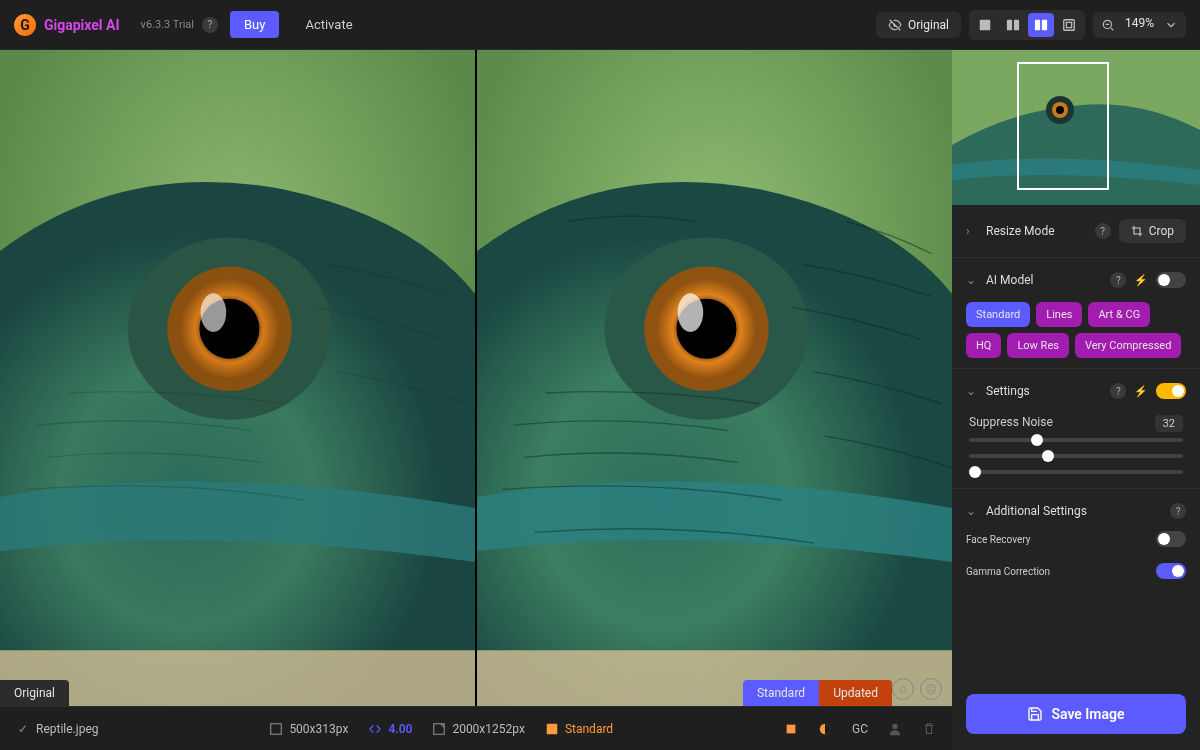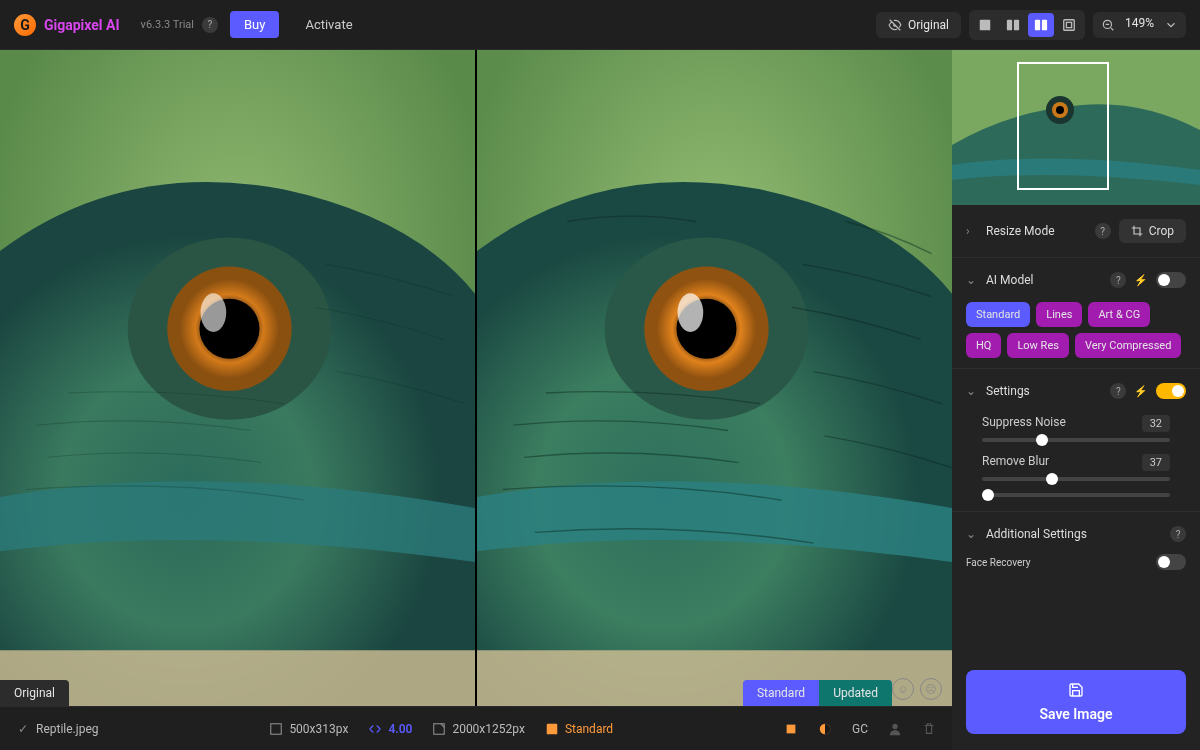--- a/index.html
+++ b/index.html
@@ -23,21 +23,21 @@
 .zoom-pill .ic { width:18px; height:18px; display:flex; align-items:center; justify-content:center; cursor:pointer; }
 .main { flex:1; display:flex; overflow:hidden; }
 .viewer { flex:1; display:flex; flex-direction:column; background:#0f0f0f; position:relative; }
 .compare { flex:1; display:flex; gap:2px; background:#000; position:relative; overflow:hidden; }
 .pane { flex:1; position:relative; overflow:hidden; }
 .lizard { position:absolute; inset:0; }
 .lizard svg { width:100%; height:100%; }
 .orig-label { position:absolute; left:0; bottom:0; background:#2c2c2c; padding:6px 14px; font-size:12px; border-top-right-radius:4px; }
 .updated-bar { position:absolute; right:60px; bottom:0; display:flex; background:#5b5bff; font-size:12px; border-radius:4px 4px 0 0; overflow:hidden; }
 .updated-bar span { padding:6px 14px; }
-.updated-bar span:last-child { background:#0f766e; }
+.updated-bar span:last-child { background:#c2410c; }
 .face-icons { position:absolute; right:10px; bottom:6px; display:flex; gap:6px; }
 .face-icons .fi { width:22px; height:22px; border-radius:50%; border:1.5px solid #888; display:flex; align-items:center; justify-content:center; cursor:pointer; font-size:11px; color:#888; }
 .footer { height:44px; background:#1f1f1f; display:flex; align-items:center; padding:0 16px; gap:20px; font-size:12px; color:#bbb; border-top:1px solid #2a2a2a; }
 .footer .item { display:flex; align-items:center; gap:6px; }
 .footer .ic { width:14px; height:14px; display:flex; align-items:center; justify-content:center; color:#888; }
 .footer .scale { color:#5b5bff; font-weight:600; }
 .footer .std { color:#ff9a3c; }
 .sidebar { width:248px; background:#232323; display:flex; flex-direction:column; overflow-y:auto; }
 .navigator { height:155px; position:relative; overflow:hidden; }
 .navigator .nav-img { position:absolute; inset:0; }
@@ -49,28 +49,28 @@
 .crop-btn { background:#333; padding:5px 12px; border-radius:6px; font-size:12px; cursor:pointer; display:flex; align-items:center; gap:6px; }
 .auto-ic { color:#ffb800; font-size:11px; }
 .toggle { width:30px; height:16px; background:#444; border-radius:10px; position:relative; cursor:pointer; }
 .toggle::after { content:""; position:absolute; width:12px; height:12px; background:#fff; border-radius:50%; top:2px; left:2px; transition:.2s; }
 .toggle.on { background:#ffb800; }
 .toggle.on::after { left:16px; }
 .toggle.blue.on { background:#5b5bff; }
 .model-grid { display:flex; flex-wrap:wrap; gap:6px; margin-top:10px; }
 .model-chip { background:#a21caf; padding:6px 10px; border-radius:6px; font-size:11px; cursor:pointer; }
 .model-chip.active { background:#5b5bff; }
-.slider-row { margin:12px 16px 4px; }
+.slider-row { margin:12px 3px 4px; }
 .slider-label { display:flex; justify-content:space-between; font-size:12px; color:#ccc; margin-bottom:6px; }
 .slider-label .val { background:#333; padding:2px 8px; border-radius:4px; min-width:28px; text-align:center; font-size:11px; }
 .slider { height:4px; background:#444; border-radius:2px; position:relative; cursor:pointer; }
 .slider .thumb { position:absolute; width:12px; height:12px; background:#fff; border-radius:50%; top:-4px; transform:translateX(-50%); }
 .switch-row { display:flex; justify-content:space-between; align-items:center; font-size:10px; color:#ccc; padding:8px 0; }
 .save-area { margin-top:auto; padding:16px 14px; }
-.save-btn { width:100%; background:#5b5bff; color:#fff; padding:12px; border:none; border-radius:8px; font-size:14px; font-weight:600; cursor:pointer; display:flex; align-items:center; justify-content:center; gap:8px;flex-direction:column; }
+.save-btn { width:100%; background:#5b5bff; color:#fff; padding:12px; border:none; border-radius:8px; font-size:14px; font-weight:600; cursor:pointer; display:flex; align-items:center; justify-content:center; gap:8px; }
 svg { display:block; }
 .ic svg { width:14px; height:14px; }
 </style>
 </head>
 <body>
 
 <div class="topbar">
   <div class="logo-wrap">
     <div class="logo">G</div>
     <span class="app-title">Gigapixel AI</span>
@@ -352,24 +352,20 @@
           <div class="slider-row">
             <div class="slider-label">
               <span>Suppress Noise</span>
               <span class="val">32</span>
             </div>
             <div class="slider">
               <div class="thumb" style="left:32%"></div>
             </div>
           </div>
           <div class="slider-row">
-            <div class="slider-label">
-              <span>Remove Blur</span>
-              <span class="val">37</span>
-            </div>
             <div class="slider">
               <div class="thumb" style="left:37%"></div>
             </div>
           </div>
           <div class="slider-row">
             <div class="slider">
               <div class="thumb" style="left:3%"></div>
             </div>
           </div>
         </div>
@@ -378,20 +374,24 @@
     <div class="section" style="border-bottom:none">
       <div class="section-head">
         <span class="chev">⌄</span>
         <span class="title">Additional Settings</span>
         <span class="help-badge">?</span>
       </div>
       <div class="switch-row">
         <span>Face Recovery</span>
         <div class="toggle"></div>
       </div>
+      <div class="switch-row">
+        <span>Gamma Correction</span>
+        <div class="toggle blue on"></div>
+      </div>
     </div>
 
     <div class="save-area">
       <button class="save-btn">
         <span>
             <svg width="16" height="16" viewBox="0 0 24 24" fill="none" stroke="#fff" stroke-width="2">
               <path d="M19 21H5a2 2 0 01-2-2V5a2 2 0 012-2h11l5 5v11a2 2 0 01-2 2z"></path>
               <path d="M17 21v-8H7v8M7 3v5h8"></path>
             </svg>
           </span>

